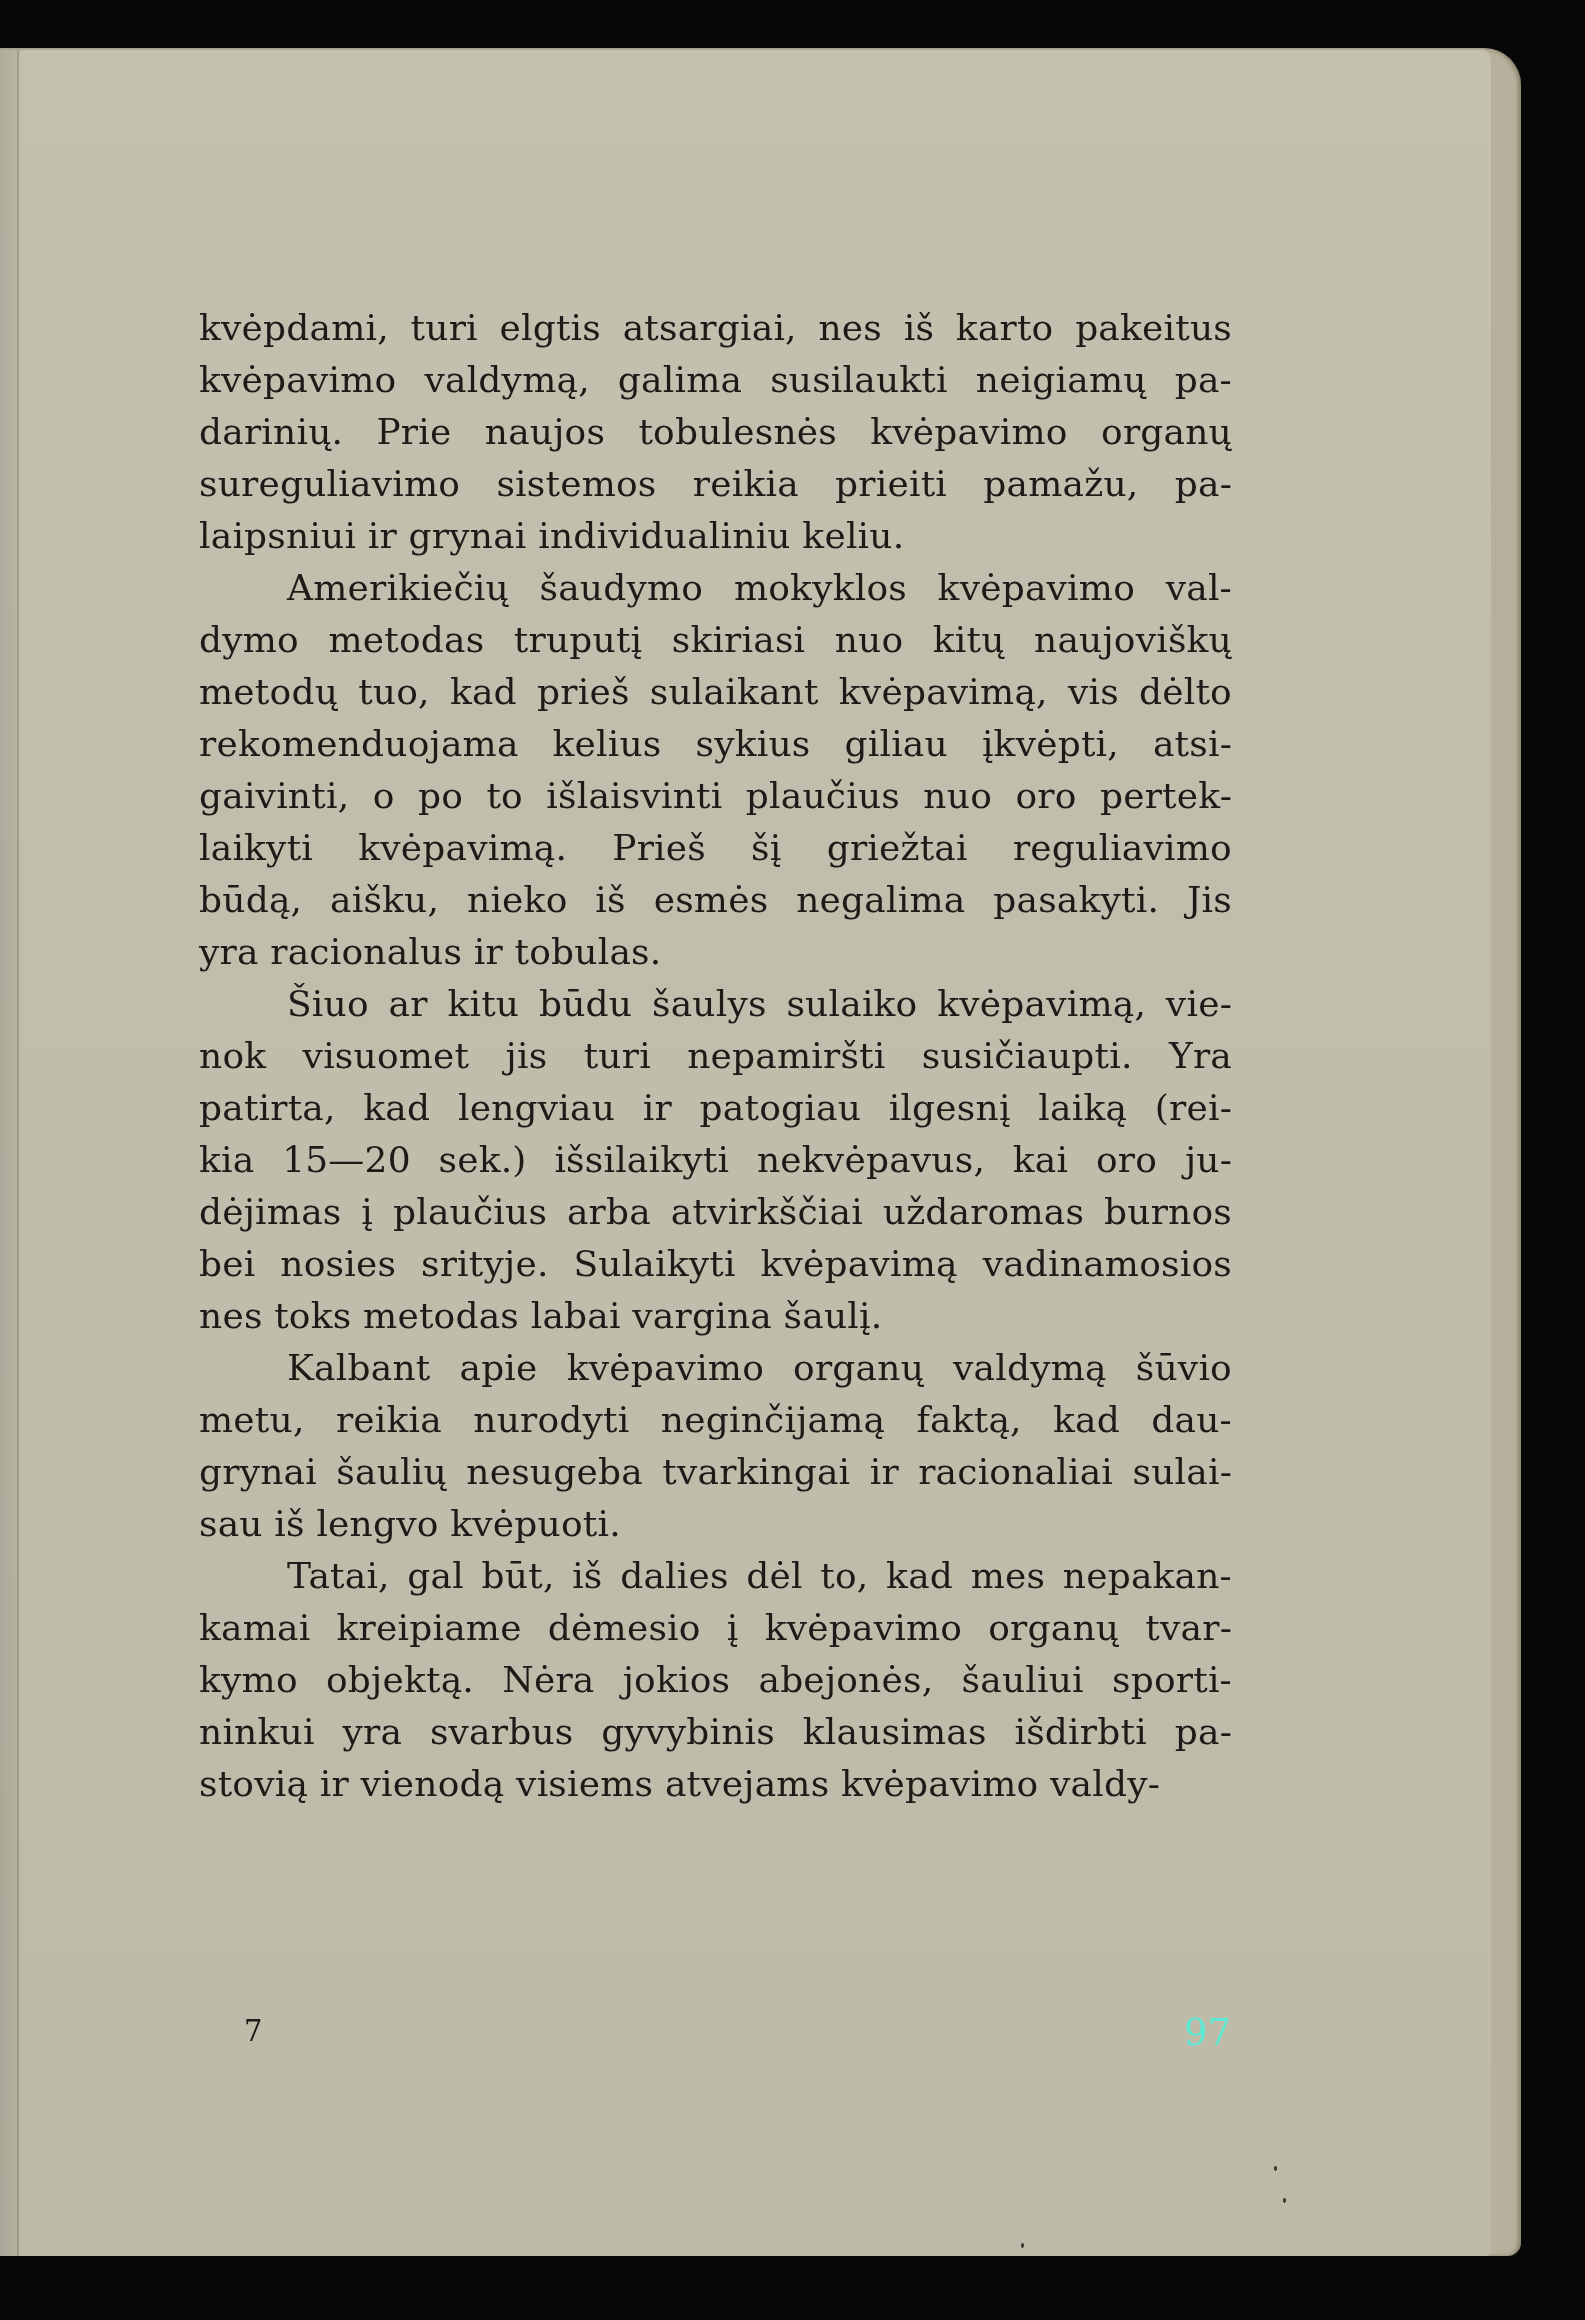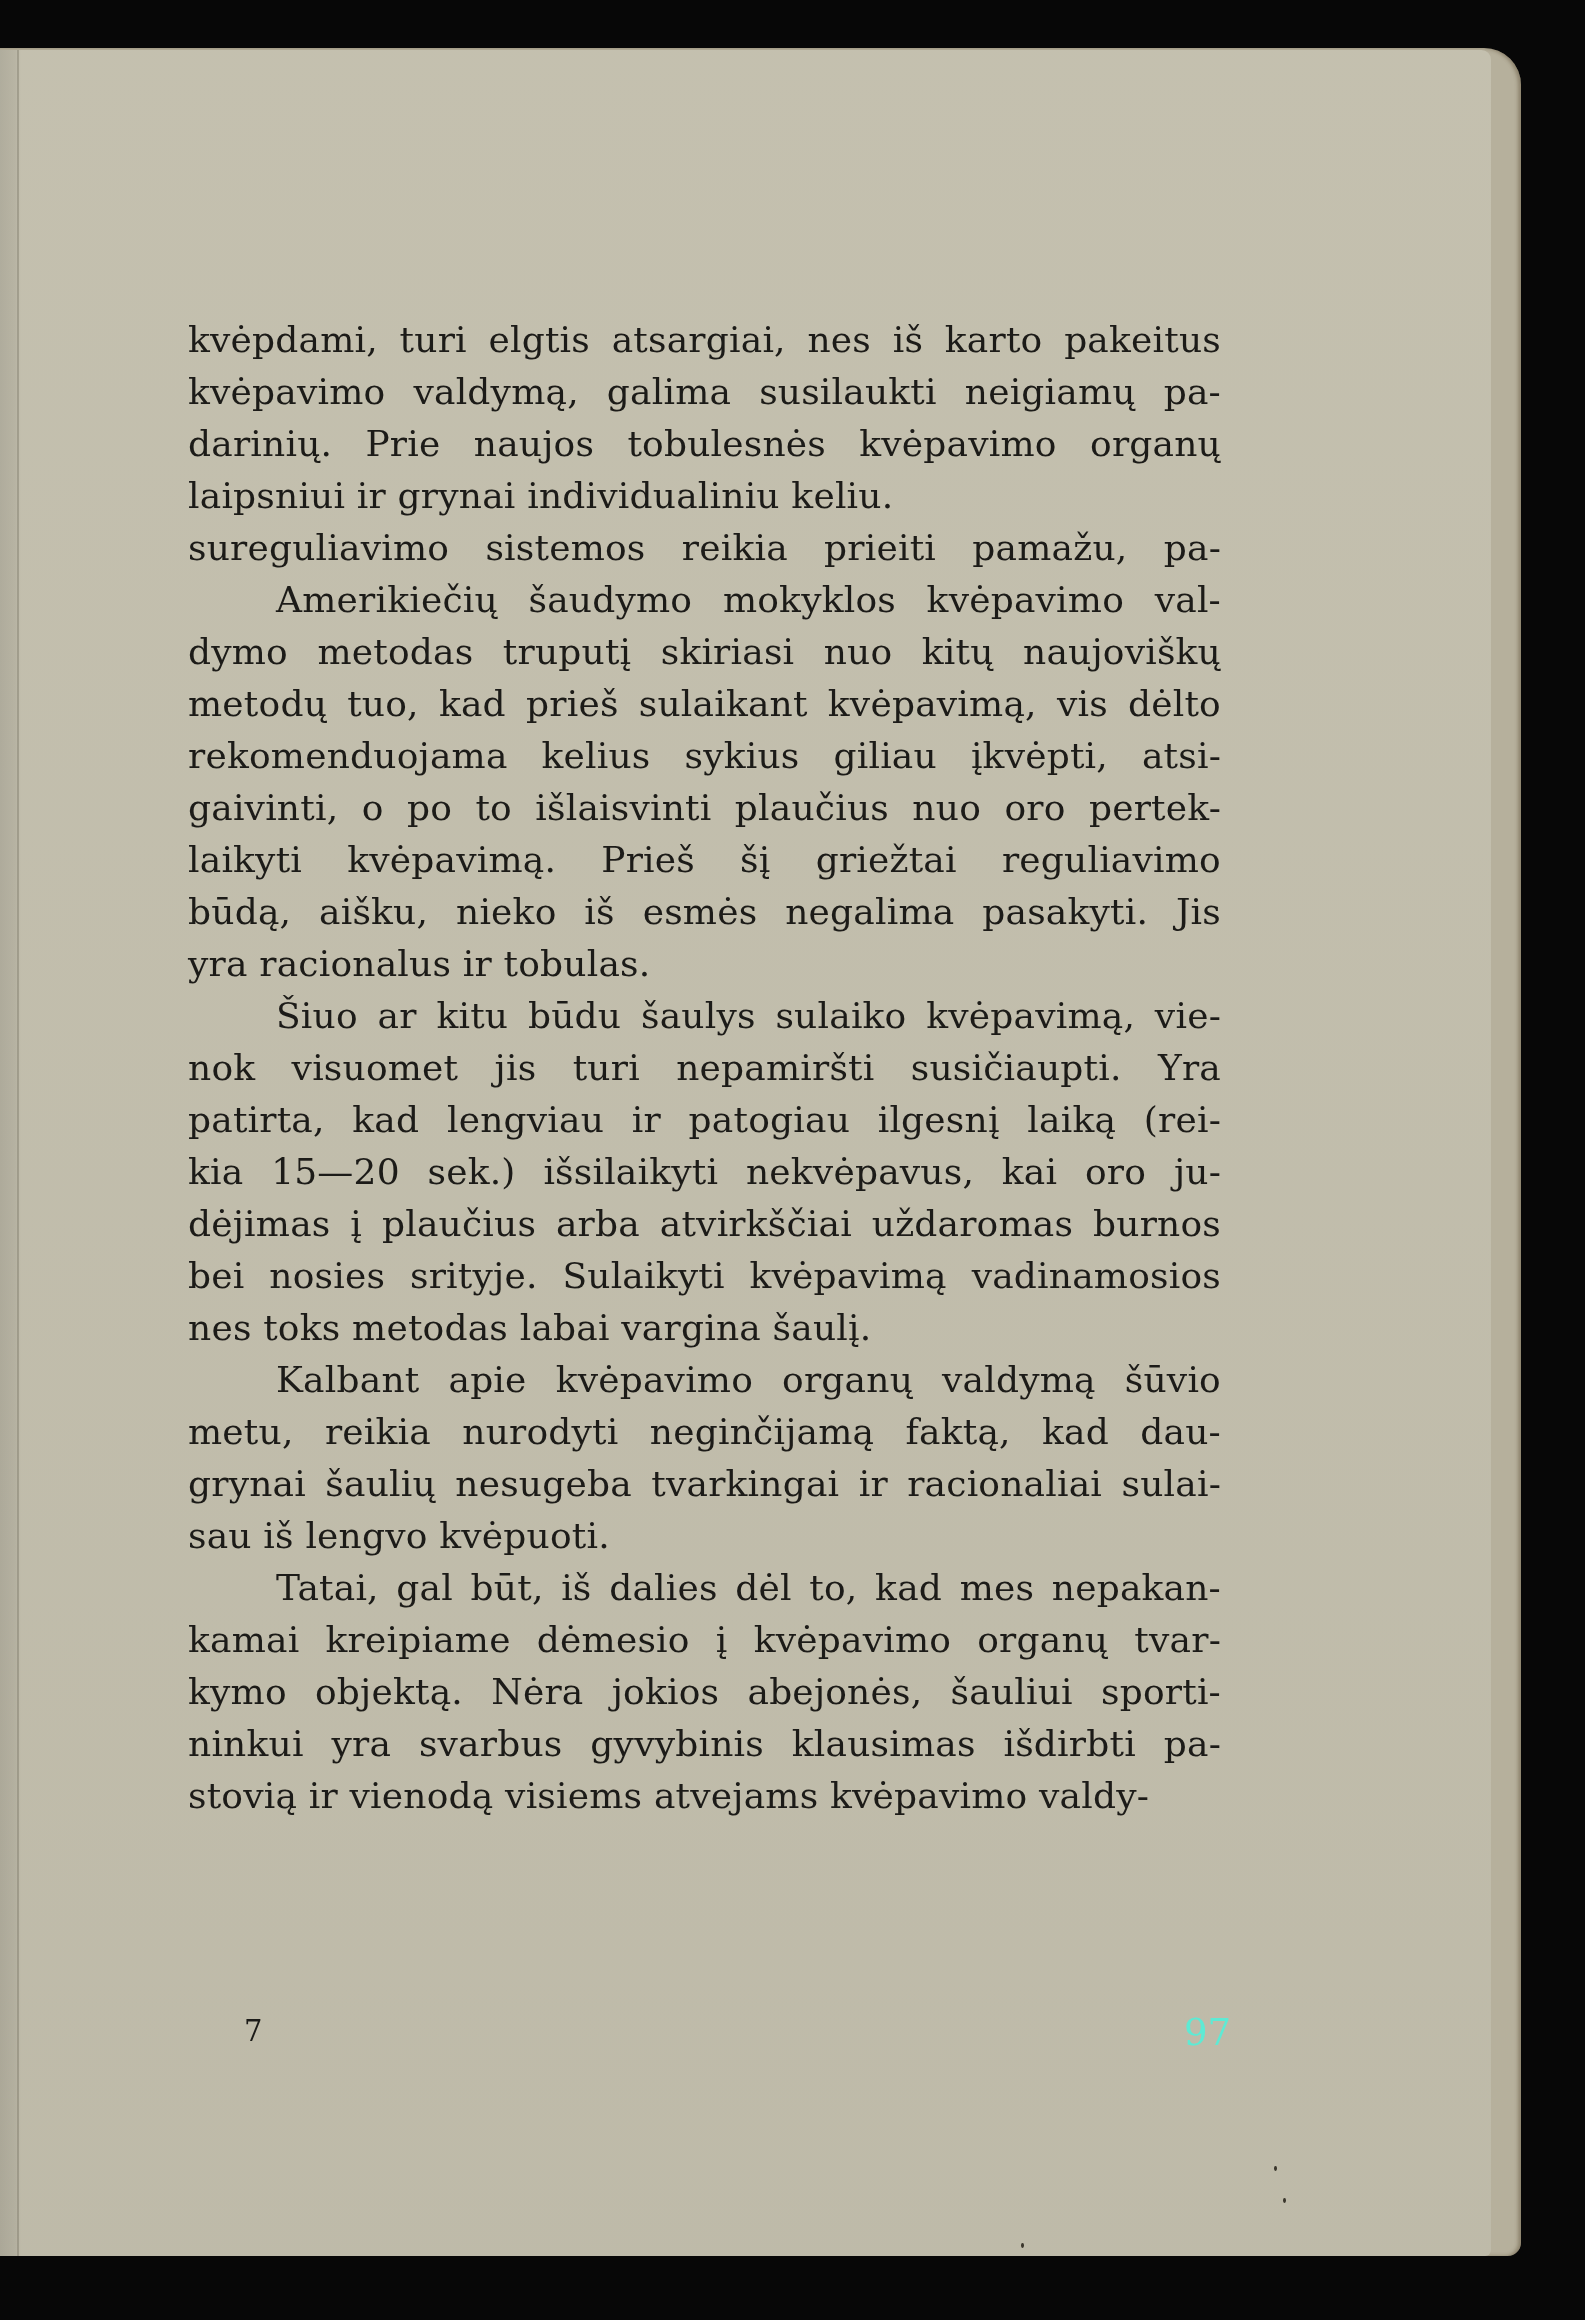--- a/index.html
+++ b/index.html
@@ -39,27 +39,26 @@
   .gutter-line {
     position: absolute;
     left: 17.3px;
     top: 0;
     width: 1.9px;
     height: 100%;
     background: rgba(80,75,60,0.25);
   }
   .text-block {
     position: absolute;
-    left: 188px;
+    left: 199px;
     top: 302px;
     width: 1033px;
     color: #1c1b18;
     font-size: 36px;
     letter-spacing: 0.2px;
-    margin-top: 12px;
   }
   .line {
     height: 52px;
     line-height: 52px;
     white-space: nowrap;
     text-align: justify;
     text-align-last: justify;
     overflow: visible;
   }
   .line.last {
@@ -99,22 +98,22 @@
   <div class="speck" style="left:1274px;top:2116px;"></div>
   <div class="speck" style="left:1283px;top:2148px;"></div>
   <div class="speck" style="left:1021px;top:2193px;"></div>
 </div>
 
 <div class="text-block" id="text-block">
     <div>
       <div class="line">kvėpdami, turi elgtis atsargiai, nes iš karto pakeitus</div>
       <div class="line">kvėpavimo valdymą, galima susilaukti neigiamų pa-</div>
       <div class="line">darinių.  Prie naujos tobulesnės kvėpavimo organų</div>
+      <div class="line">sureguliavimo sistemos reikia prieiti pamažu, pa-</div>
       <div class="line last">laipsniui ir grynai individualiniu keliu.</div>
-      <div class="line">sureguliavimo sistemos reikia prieiti pamažu, pa-</div>
     </div>
     <div>
       <div class="line indent">Amerikiečių šaudymo mokyklos kvėpavimo val-</div>
       <div class="line">dymo metodas truputį skiriasi nuo kitų naujoviškų</div>
       <div class="line">metodų tuo, kad prieš sulaikant kvėpavimą, vis dėlto</div>
       <div class="line">rekomenduojama kelius sykius giliau įkvėpti, atsi-</div>
       <div class="line">gaivinti, o po to išlaisvinti plaučius nuo oro pertek-</div>
       <div class="line">laikyti kvėpavimą.  Prieš šį griežtai reguliavimo</div>
       <div class="line">būdą, aišku, nieko iš esmės negalima pasakyti.  Jis</div>
       <div class="line last">yra racionalus ir tobulas.</div>

